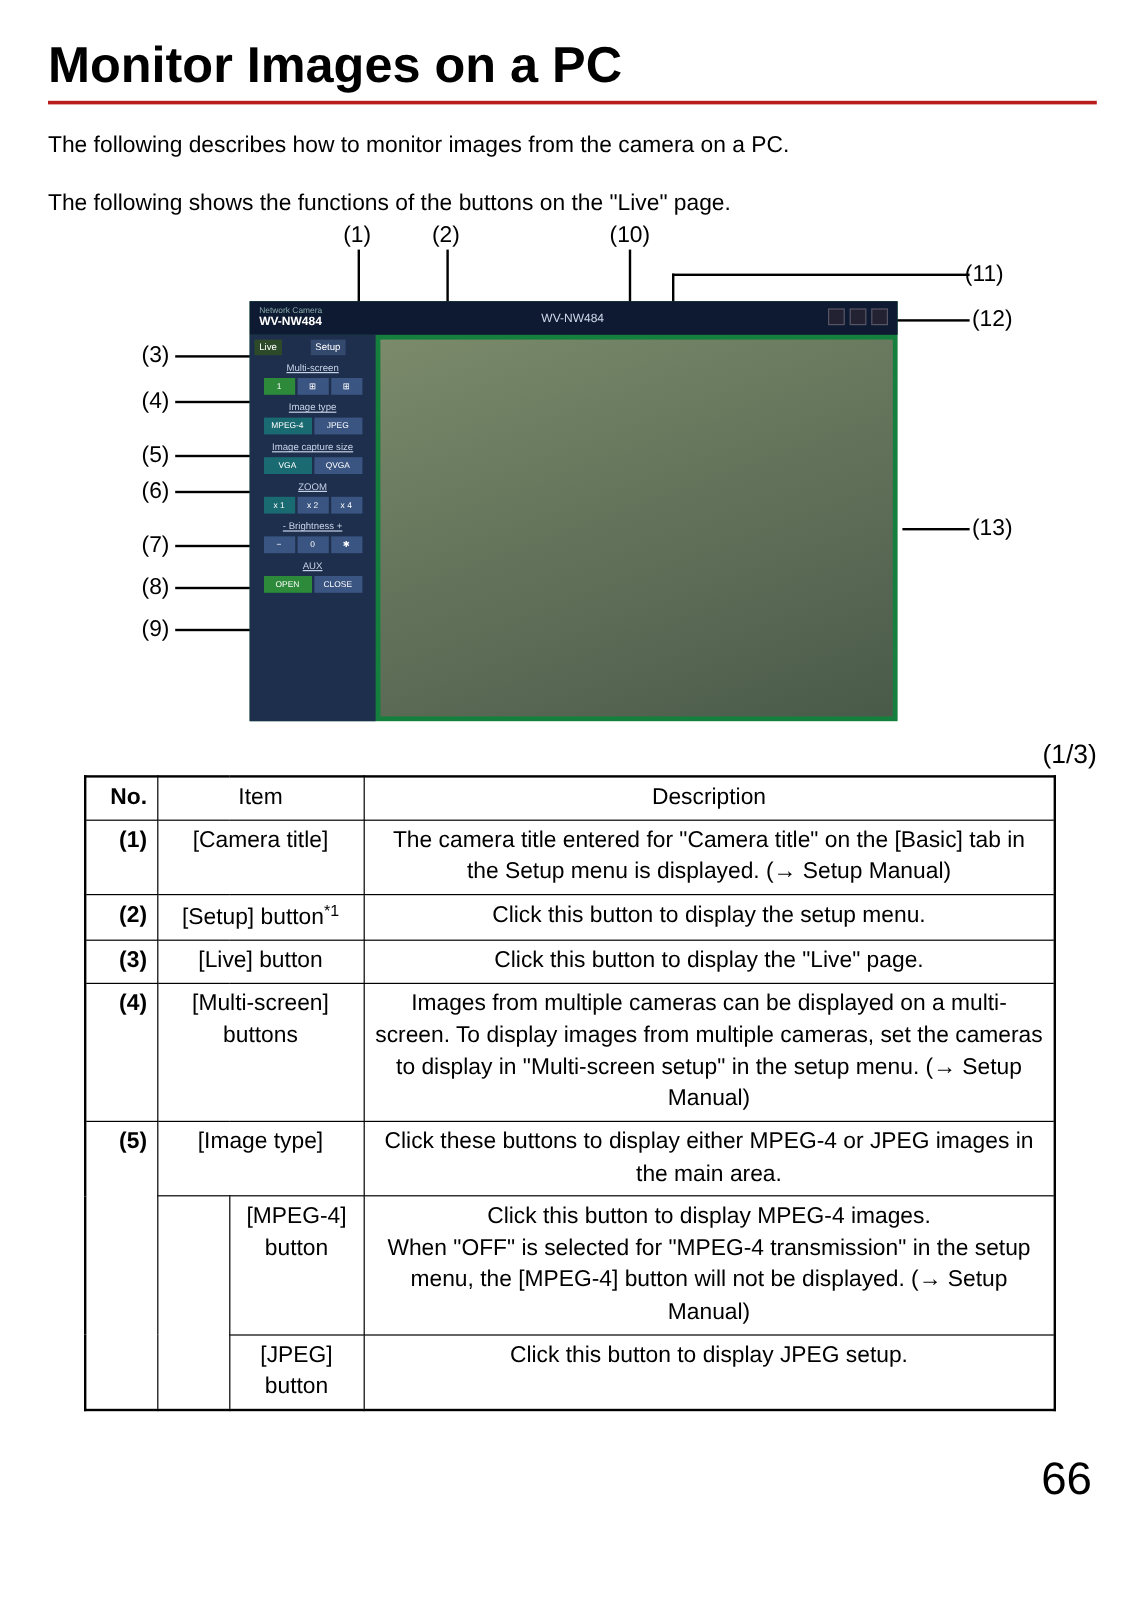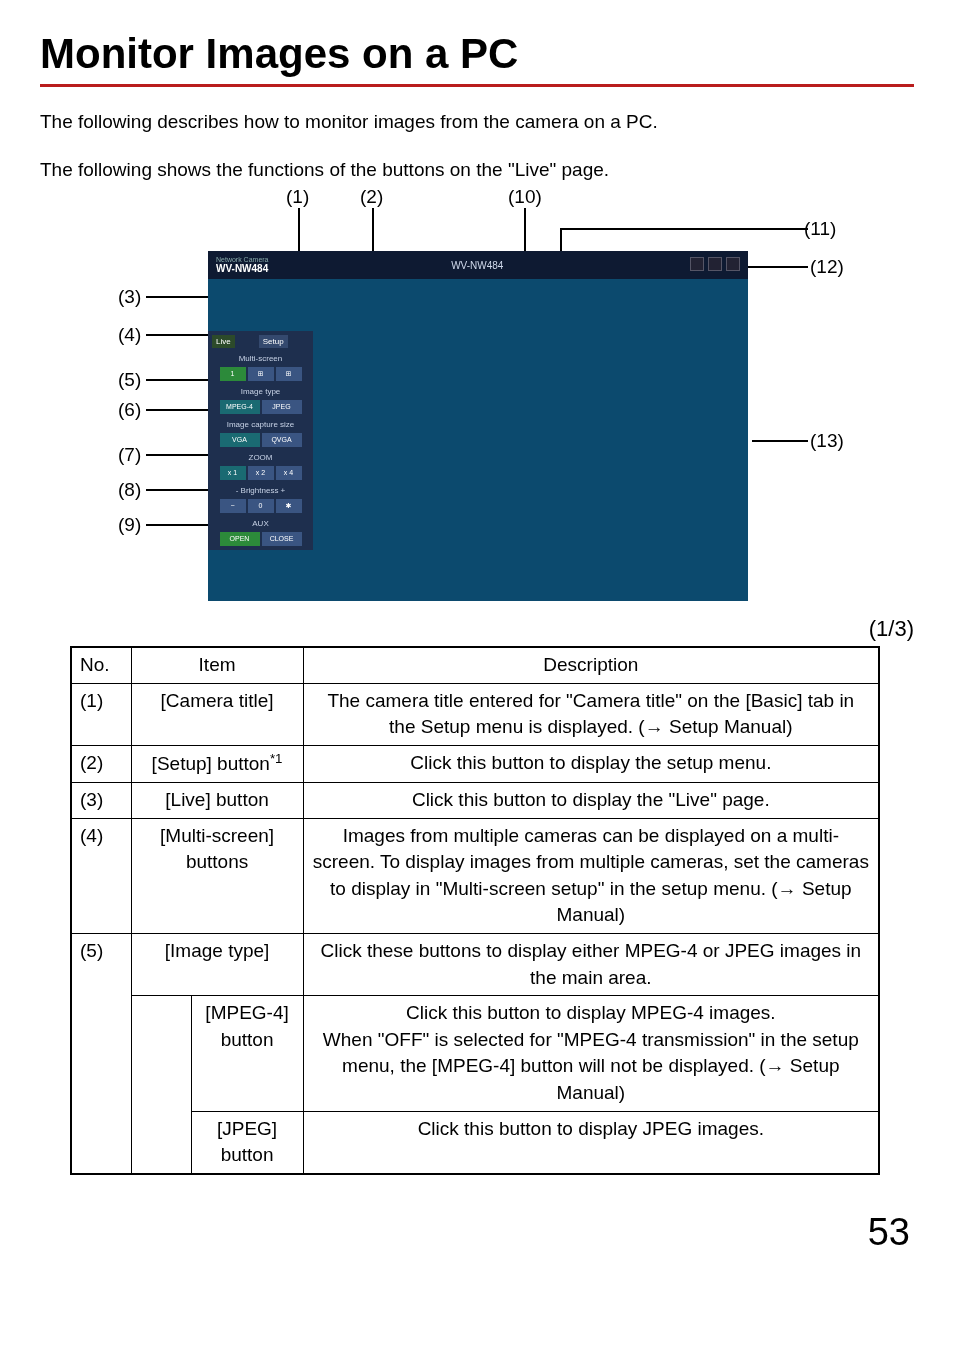--- a/index.html
+++ b/index.html
@@ -37,51 +37,51 @@
   .callout-line {
     position: absolute;
     background: #000;
   }
   .mock-window {
     position: absolute;
     left: 168px;
     top: 65px;
     width: 540px;
     height: 350px;
-    background: #0c4a6e;
+    background: #15803d;
   }
   .mock-titlebar {
     width: 100%;
     height: 28px;
     background: #0e1a32;
     color: #ccc;
     font-size: 9px;
     display: flex;
     align-items: center;
     padding: 0 8px;
     justify-content: space-between;
   }
   .mock-titlebar .icons span {
     display:inline-block;width:14px;height:14px;background:#223;border:1px solid #556;margin-left:4px;
   }
-  .mock-body { display: flex; height: calc(100% - 28px); align-items: center; }
+  .mock-body { display: flex; height: calc(100% - 28px); }
   .mock-sidebar {
     width: 105px;
     background: #1e2f4e;
     padding: 4px;
     display: flex;
     flex-direction: column;
     gap: 4px;
   }
   .mock-tabs { display:flex; gap:2px; }
   .mock-tab {
     font-size:8px; color:#fff; padding:2px 4px; background:#2c4a2a;
   }
   .mock-tab.alt { background:#34496e;margin-left:22px; }
-  .mock-section-label { font-size:8px; color:#c7d2e6; text-align:center; margin-top:2px;}
+  .mock-section-label { font-size:8px; color:#c7d2e6; text-align:center; margin-top:2px;text-decoration:underline;}
   .mock-btn-row { display:flex; gap:2px; justify-content:center; }
   .mock-btn {
     font-size:7px; color:#fff; background:#3a5582; width:26px; height:14px;
     display:flex;align-items:center;justify-content:center;
   }
   .mock-btn.green { background:#2c8a3a; }
   .mock-btn.teal { background:#1a6a72; }
   .mock-view {
     flex:1; margin:4px; background:linear-gradient(160deg,#7a8a6a,#4a5a4a);
     position:relative;
@@ -95,21 +95,21 @@
     font-size: 19px;
   }
   th, td {
     border: 1px solid #000;
     padding: 4px 8px;
     vertical-align: top;
     text-align: center;
     line-height: 1.4;
   }
   th { font-weight: normal; text-align: center; }
-  .col-no { width: 60px; text-align:left; }
+  .col-no { width: 60px; text-align:right;font-weight:bold; }
   .col-item { width: 240px; }
   .sub-cell-pad { width:60px; border-right:1px solid #000; }
   .page-num {
     font-size: 38px;
     text-align: right;
     margin-top: 36px;
     padding-right: 4px;
   }
   sup { font-size: 0.7em; }
 </style>
@@ -252,18 +252,18 @@
     <td>Click these buttons to display either MPEG-4 or JPEG images in the main area.</td>
   </tr>
   <tr>
     <td class="sub-cell-pad" rowspan="2"></td>
     <td>[MPEG-4] button</td>
     <td style="white-space:pre-line">Click this button to display MPEG-4 images.
 When "OFF" is selected for "MPEG-4 transmission" in the setup menu, the [MPEG-4] button will not be displayed. (→ Setup Manual)</td>
   </tr>
   <tr>
     <td>[JPEG] button</td>
-    <td>Click this button to display JPEG images.</td>
+    <td>Click this button to display JPEG setup.</td>
   </tr>
 </tbody>
   </table>
 
-<div class="page-num">53</div>
+<div class="page-num">66</div>
 
 </body></html>

